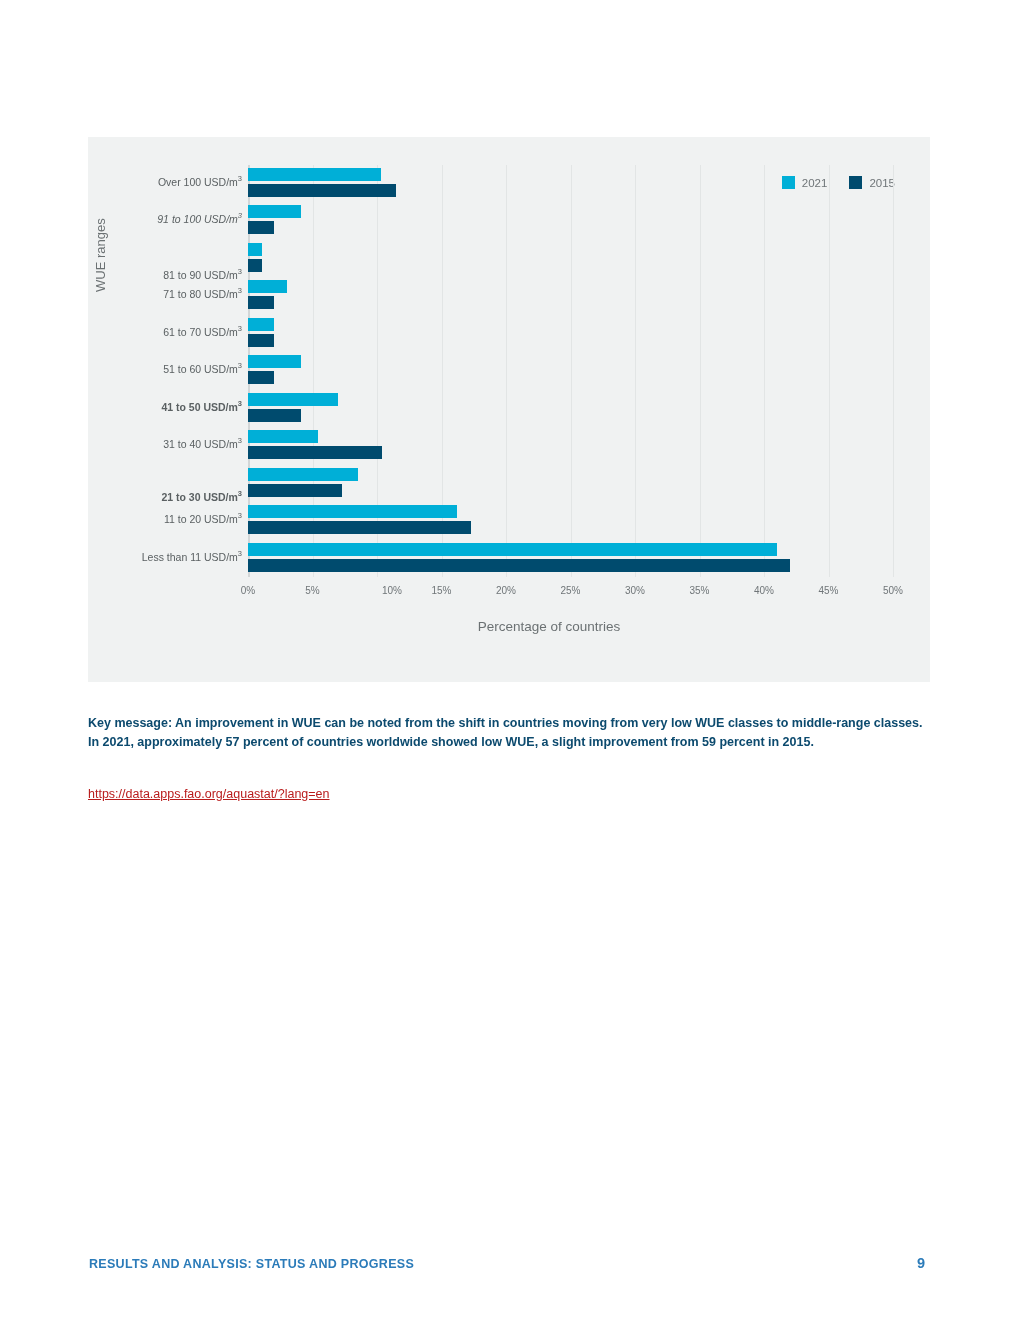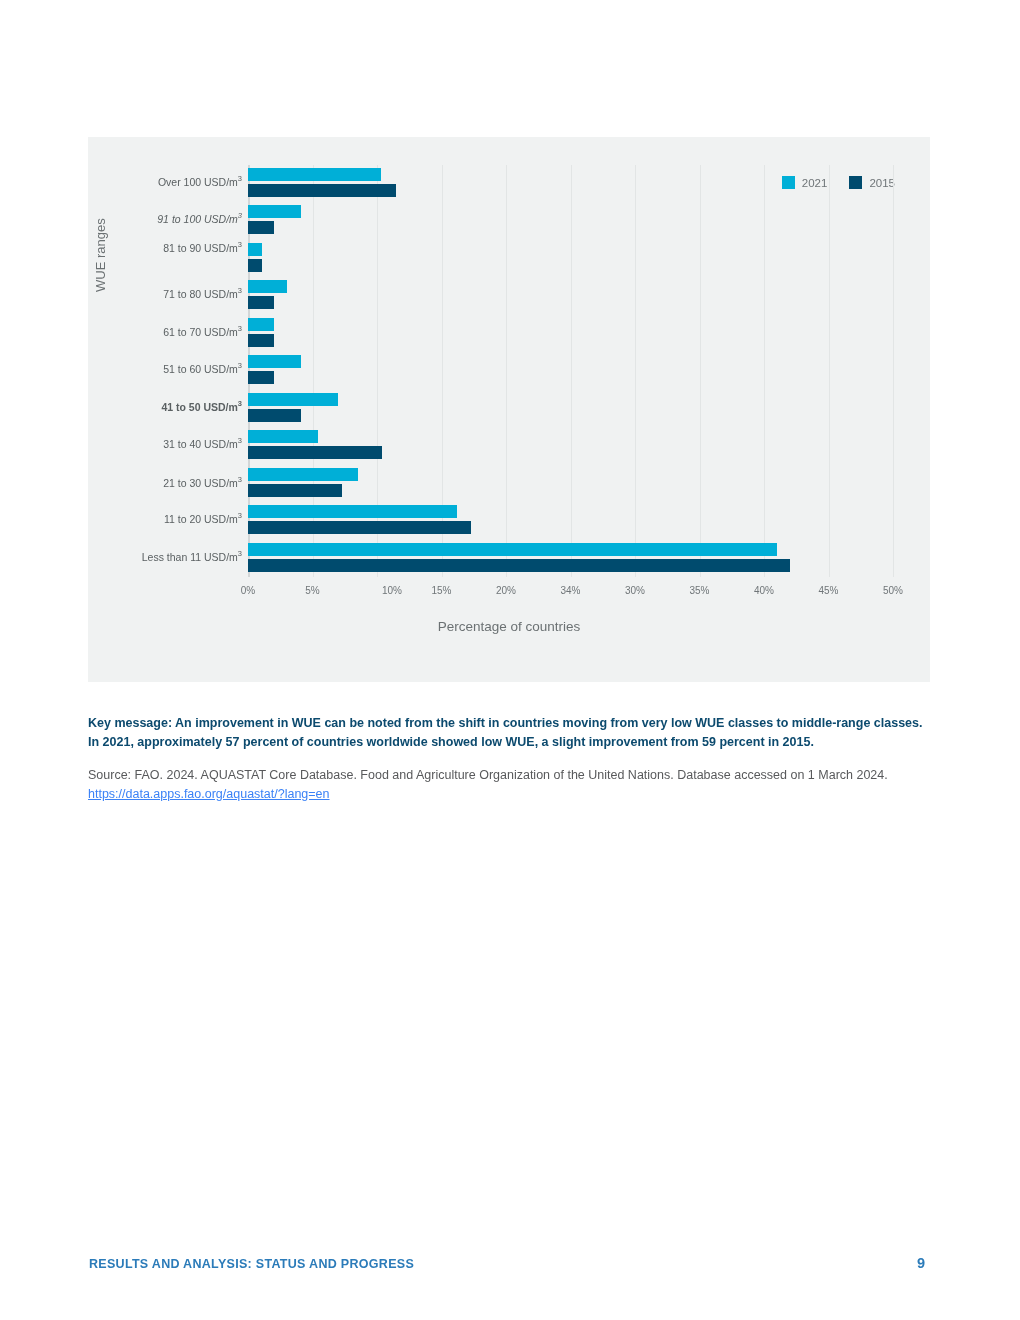--- a/index.html
+++ b/index.html
@@ -101,20 +101,21 @@
   }
 
   .xaxis-title {
     position: absolute;
     left: 0;
     top: 482px;
     width: 842px;
     text-align: center;
     font-size: 13.5px;
     color: #6b7173;
+    padding-left: 40px;
   }
   .yaxis-title {
     position: absolute;
     left: 5px;
     top: 155px;
     font-size: 13px;
     color: #6b7173;
     transform: rotate(-90deg);
     transform-origin: left top;
     white-space: nowrap;
@@ -158,21 +159,21 @@
   .source {
     position: absolute;
     left: 88px;
     top: 766px;
     width: 860px;
     font-size: 12.5px;
     line-height: 18.5px;
     color: #58595b;
   }
   .source .link {
-    color: #3b82f6;
+    color: #b91c1c;
   }
 
   
   .footer-text {
     position: absolute;
     left: 89px;
     top: 1257px;
     font-size: 12.5px;
     font-weight: bold;
     letter-spacing: 0.3px;
@@ -218,41 +219,41 @@
         <div class="gridline" style="left: 387px;"></div>
         <div class="gridline" style="left: 451.5px;"></div>
         <div class="gridline" style="left: 516px;"></div>
         <div class="gridline" style="left: 580.5px;"></div>
         <div class="gridline" style="left: 645px;"></div>
         <div class="xtick" style="left: 0px;">0%</div>
         <div class="xtick" style="left: 64.5px;">5%</div>
         <div class="xtick" style="left: 144px;">10%</div>
         <div class="xtick" style="left: 193.5px;">15%</div>
         <div class="xtick" style="left: 258px;">20%</div>
-        <div class="xtick" style="left: 322.5px;">34%</div>
+        <div class="xtick" style="left: 322.5px;">25%</div>
         <div class="xtick" style="left: 387px;">30%</div>
         <div class="xtick" style="left: 451.5px;">35%</div>
         <div class="xtick" style="left: 516px;">40%</div>
         <div class="xtick" style="left: 580.5px;">45%</div>
         <div class="xtick" style="left: 645px;">50%</div>
         <div class="rowgroup" style="top: 3px; height: 29px;">
           <div class="bar y2021" title="2021: 10.3%" style="width: 132.87px; background: rgb(0, 175, 215);"></div>
           <div class="bar y2015" title="2015: 11.5%" style="width: 148.35px; background: rgb(0, 75, 110);"></div>
         </div>
         <div class="ycat" style="top: 9px;">Over 100 USD/m<sup>3</sup></div>
         <div class="rowgroup" style="top: 40.4545px; height: 29px;">
           <div class="bar y2021" title="2021: 4.1%" style="width: 52.89px; background: rgb(0, 175, 215);"></div>
           <div class="bar y2015" title="2015: 2%" style="width: 25.8px; background: rgb(0, 75, 110);"></div>
         </div>
         <div class="ycat" style="top: 46.4545px; font-style: italic;">91 to 100 USD/m<sup>3</sup></div>
         <div class="rowgroup" style="top: 77.9091px; height: 29px;">
           <div class="bar y2021" title="2021: 1.1%" style="width: 14.19px; background: rgb(0, 175, 215);"></div>
           <div class="bar y2015" title="2015: 1.1%" style="width: 14.19px; background: rgb(0, 75, 110);"></div>
         </div>
-        <div class="ycat" style="top: 75px;">81 to 90 USD/m<sup>3</sup></div>
+        <div class="ycat" style="top: 102px;">81 to 90 USD/m<sup>3</sup></div>
         <div class="rowgroup" style="top: 115.364px; height: 29px;">
           <div class="bar y2021" title="2021: 3%" style="width: 38.7px; background: rgb(0, 175, 215);"></div>
           <div class="bar y2015" title="2015: 2%" style="width: 25.8px; background: rgb(0, 75, 110);"></div>
         </div>
         <div class="ycat" style="top: 121.364px;">71 to 80 USD/m<sup>3</sup></div>
         <div class="rowgroup" style="top: 152.818px; height: 29px;">
           <div class="bar y2021" title="2021: 2%" style="width: 25.8px; background: rgb(0, 175, 215);"></div>
           <div class="bar y2015" title="2015: 2%" style="width: 25.8px; background: rgb(0, 75, 110);"></div>
         </div>
         <div class="ycat" style="top: 158.818px;">61 to 70 USD/m<sup>3</sup></div>
@@ -268,40 +269,39 @@
         <div class="ycat" style="top: 233.727px; font-weight: bold;">41 to 50 USD/m<sup>3</sup></div>
         <div class="rowgroup" style="top: 265.182px; height: 29px;">
           <div class="bar y2021" title="2021: 5.4%" style="width: 69.66px; background: rgb(0, 175, 215);"></div>
           <div class="bar y2015" title="2015: 10.4%" style="width: 134.16px; background: rgb(0, 75, 110);"></div>
         </div>
         <div class="ycat" style="top: 271.182px;">31 to 40 USD/m<sup>3</sup></div>
         <div class="rowgroup" style="top: 302.636px; height: 29px;">
           <div class="bar y2021" title="2021: 8.5%" style="width: 109.65px; background: rgb(0, 175, 215);"></div>
           <div class="bar y2015" title="2015: 7.3%" style="width: 94.17px; background: rgb(0, 75, 110);"></div>
         </div>
-        <div class="ycat" style="top: 310px;">21 to 30 USD/m<sup>3</sup></div>
+        <div class="ycat" style="top: 324px; font-weight: bold;">21 to 30 USD/m<sup>3</sup></div>
         <div class="rowgroup" style="top: 340.091px; height: 29px;">
           <div class="bar y2021" title="2021: 16.2%" style="width: 208.98px; background: rgb(0, 175, 215);"></div>
           <div class="bar y2015" title="2015: 17.3%" style="width: 223.17px; background: rgb(0, 75, 110);"></div>
         </div>
         <div class="ycat" style="top: 346.091px;">11 to 20 USD/m<sup>3</sup></div>
         <div class="rowgroup" style="top: 377.545px; height: 29px;">
           <div class="bar y2021" title="2021: 41%" style="width: 528.9px; background: rgb(0, 175, 215);"></div>
           <div class="bar y2015" title="2015: 42%" style="width: 541.8px; background: rgb(0, 75, 110);"></div>
         </div>
         <div class="ycat" style="top: 383.545px;">Less than 11 USD/m<sup>3</sup></div>
       </div>
 
     <div class="xaxis-title">Percentage of countries</div>
   </div>
 
   <div class="keymsg">Key message: An improvement in WUE can be noted from the shift in countries moving from very low WUE classes to middle-range classes. In 2021, approximately 57 percent of countries worldwide showed low WUE, a slight improvement from 59 percent in 2015.</div>
 
   <div class="source">
-    <span>Source: FAO. 2024. AQUASTAT Core Database. Food and Agriculture Organization of the United Nations. Database accessed on 1 March 2024.</span>
     <br>
     <a class="link" href="#">https://data.apps.fao.org/aquastat/?lang=en</a>
   </div>
 
   <div class="footer-text">RESULTS AND ANALYSIS: STATUS AND PROGRESS</div>
   <div class="footer-page">9</div>
 
 </div>
 
 </body></html>

